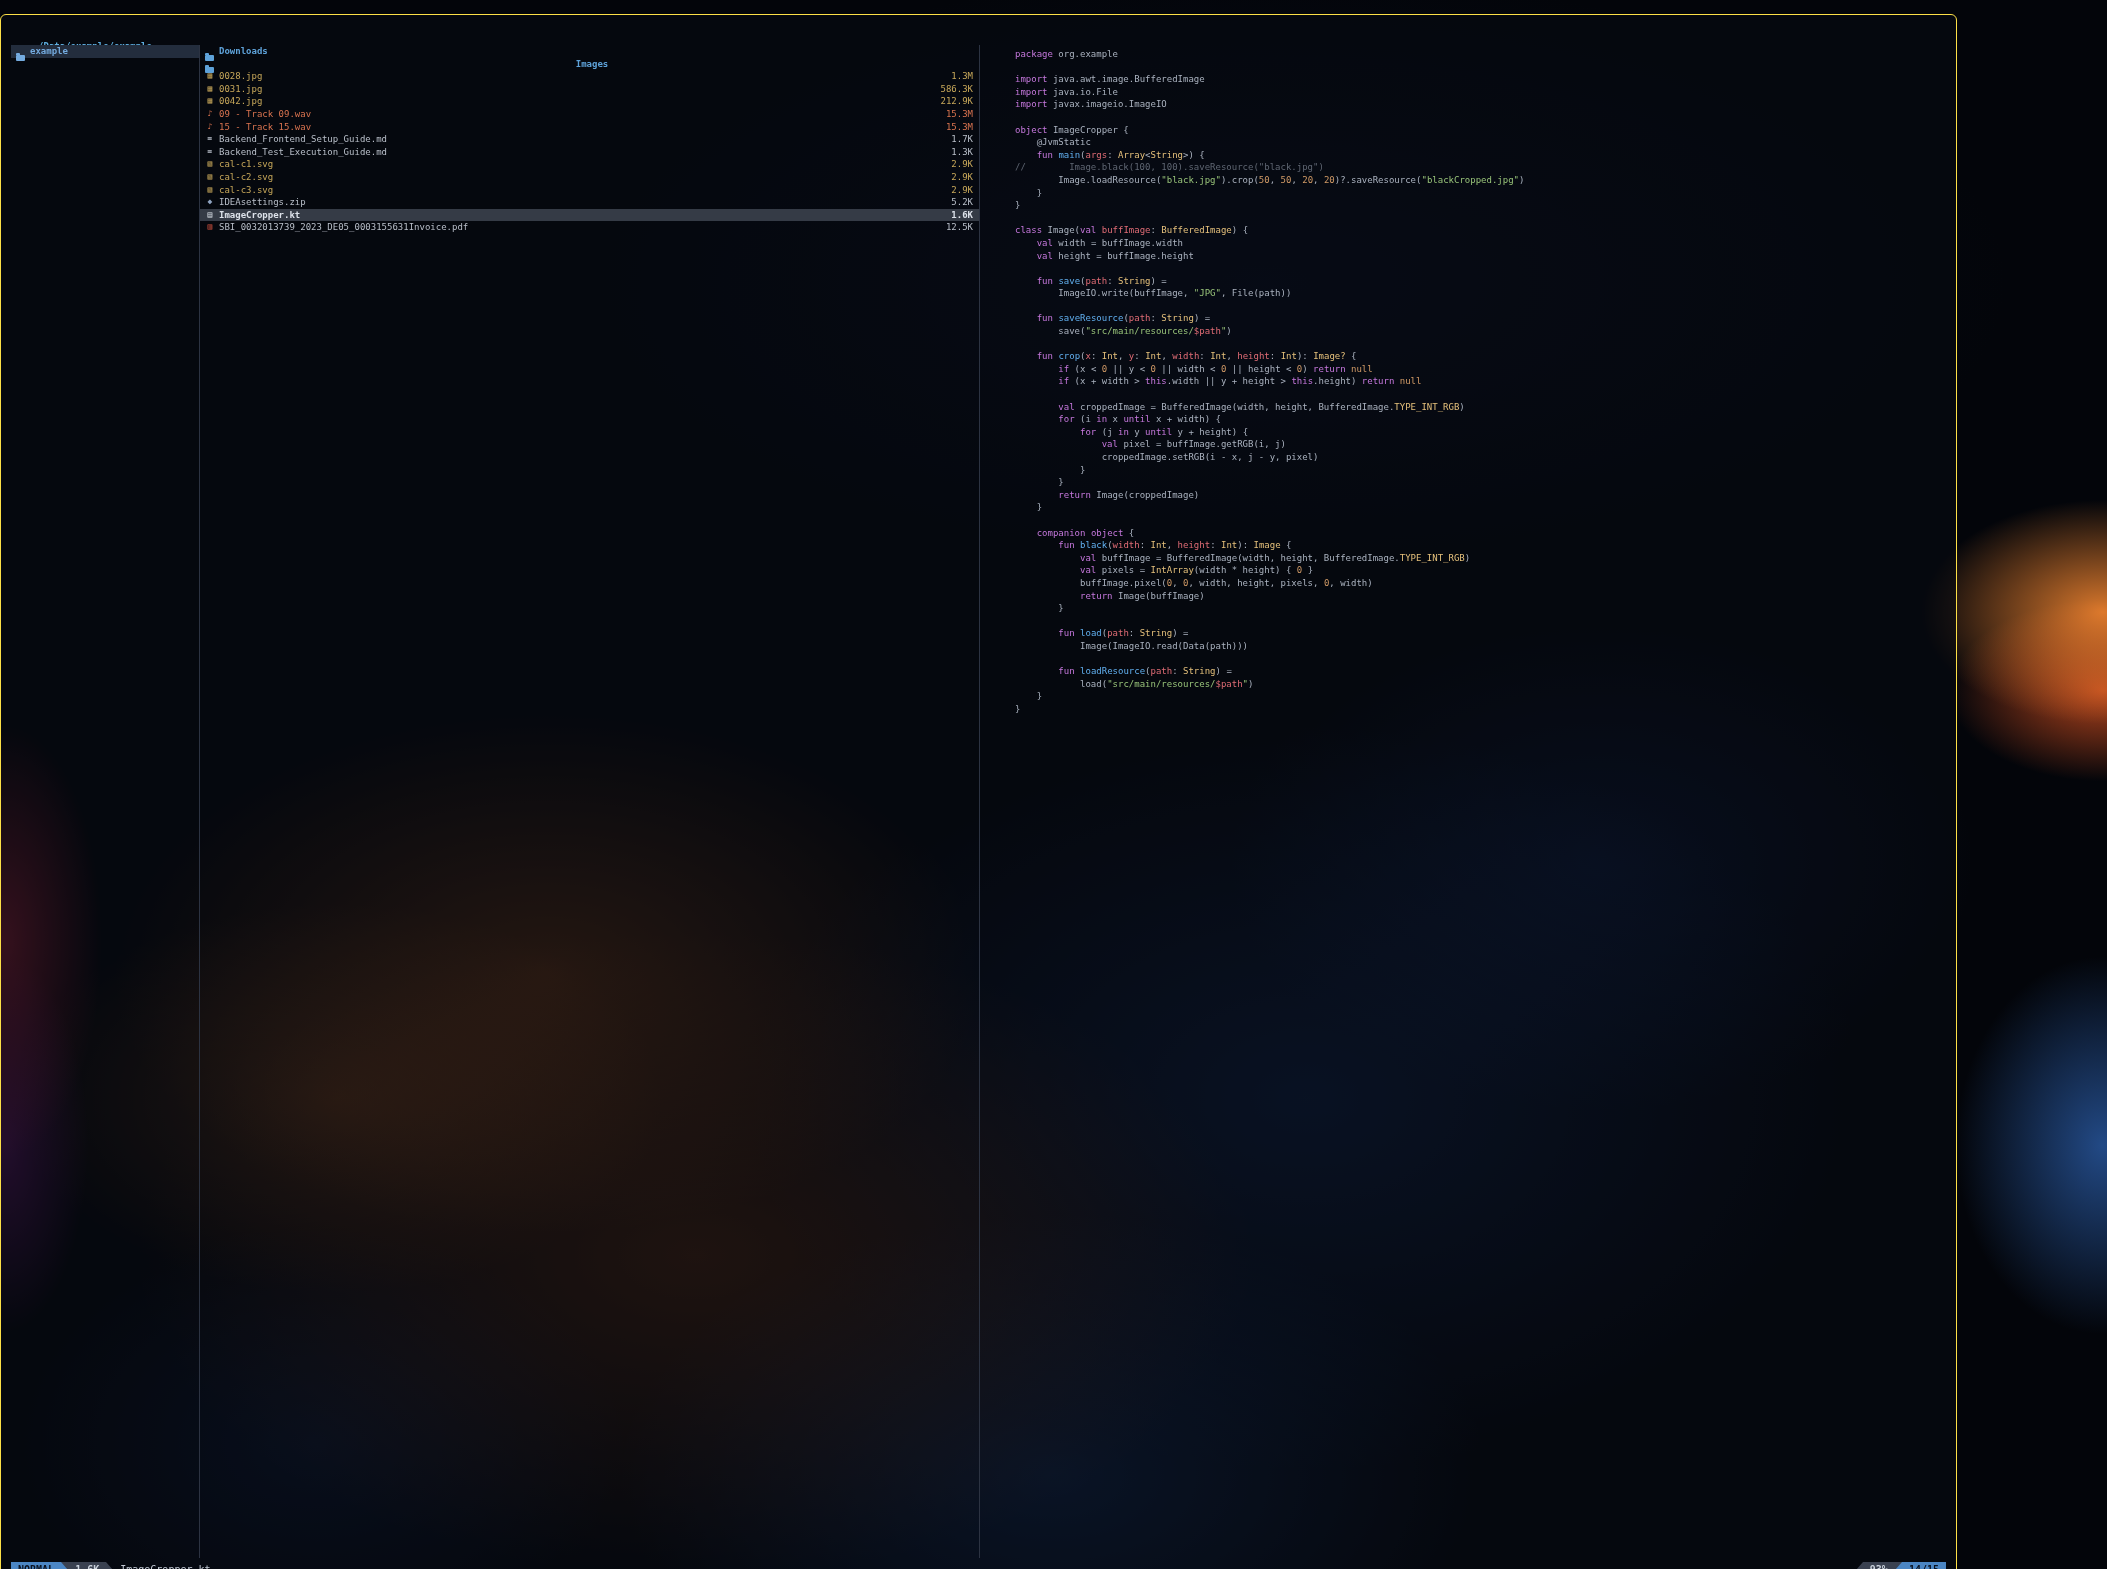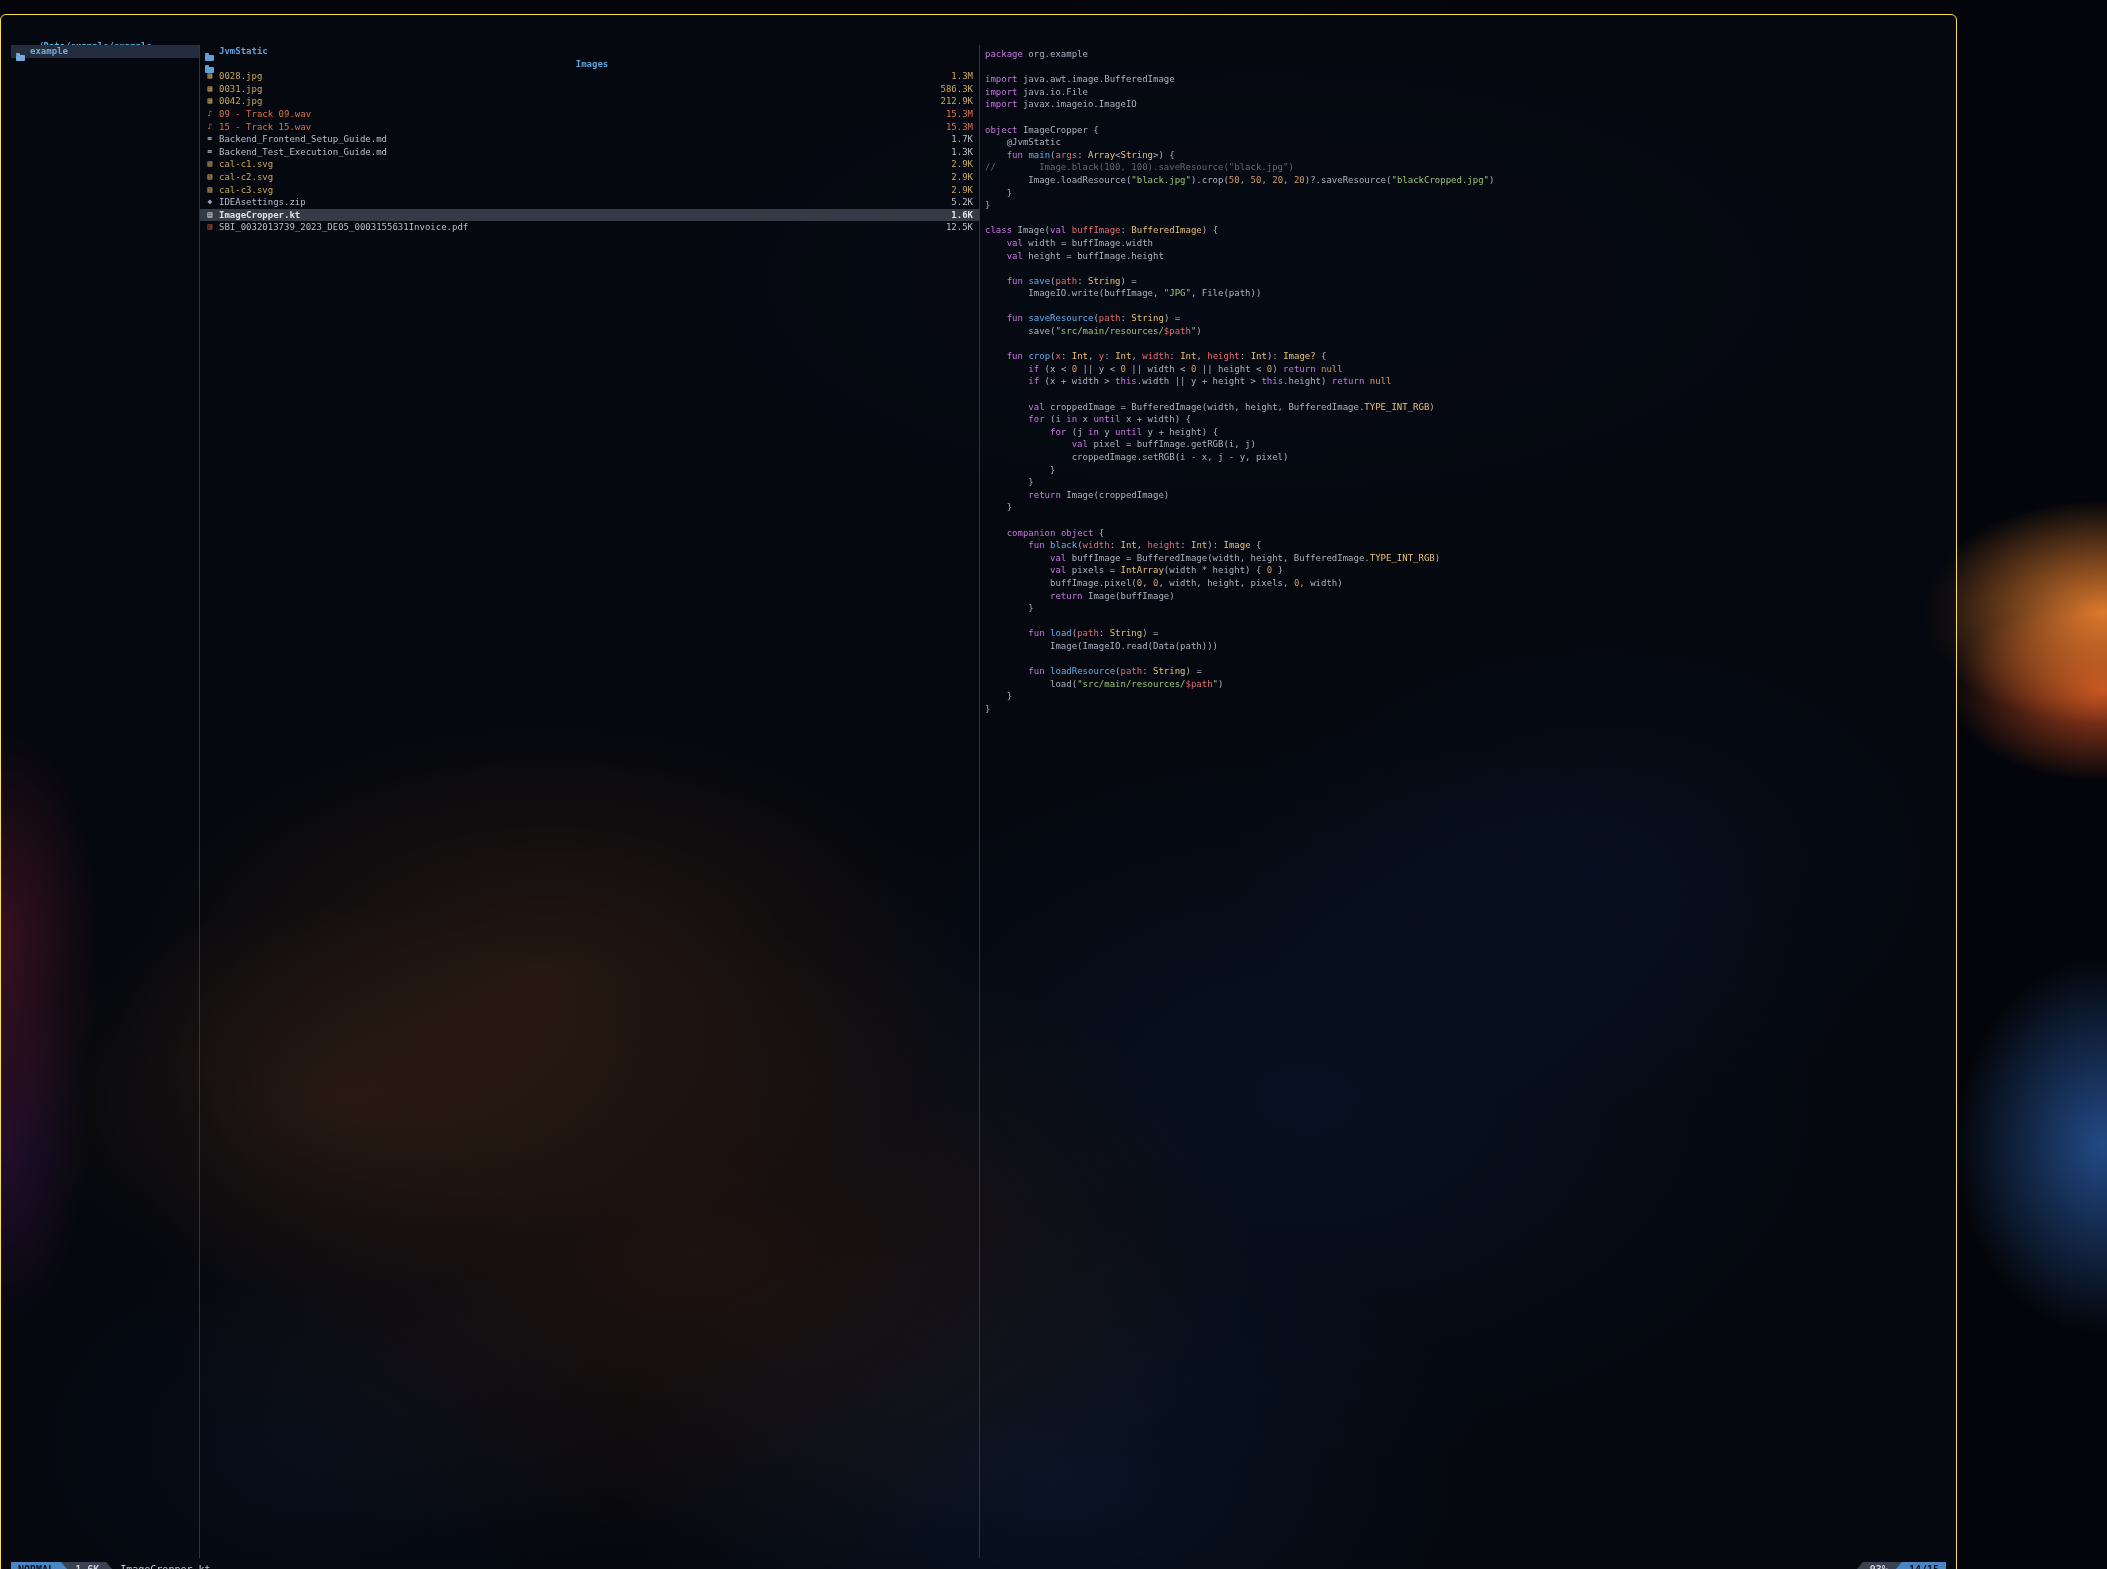--- a/index.html
+++ b/index.html
@@ -66,21 +66,21 @@
   .css-folder::after{
     content:""; position:absolute; left:0; top:1.5px; width:4px; height:2.5px;
     background:currentColor; border-radius:1px 1px 0 0;
   }
   .file-name{ flex:1 1 auto; overflow:hidden; white-space:pre; }
   .file-size{ flex:none; margin-left:8px; }
   .pane-current .file-row.selected{ background:#353b46; color:#dde2ea; font-weight:700; }
   .pane-parent  .file-row.selected{ background:#232d3d; color:#74abdf; font-weight:700; }
 
   
-  .code{ padding:3px 0 0 5px; }
+  .code{ padding:3px 0 0 5px;margin-left:30px; }
   .code-line{ height:12.6px; white-space:pre; color:var(--tk-p,#aab2bf); }
   .tk-k{ color:var(--tk-k); } .tk-f{ color:var(--tk-f); } .tk-t{ color:var(--tk-t); }
   .tk-s{ color:var(--tk-s); } .tk-n{ color:var(--tk-n); } .tk-c{ color:var(--tk-c); }
   .tk-v{ color:var(--tk-v); } .tk-p{ color:var(--tk-p); }
 
   
   .statusbar{
     position:absolute; left:10px; right:10px; bottom:4px; height:16px;
     display:flex; align-items:center; font-size:10px;
   }
@@ -109,21 +109,21 @@
   <div class="pathbar">
     <span>~/Data/example/example</span>
   </div>
 
   <div class="panes">
     <div class="pane pane-parent" id="parent-pane">
         <div class="file-row selected" style="font-weight: 700;"><span class="file-icon css-folder"></span><span class="file-name">example</span><span class="file-size"></span></div>
       </div>
     <div class="divider"></div>
     <div class="pane pane-current" id="current-pane">
-        <div class="file-row" style="color: rgb(94, 162, 217); font-weight: 700;"><span class="file-icon css-folder"></span><span class="file-name">JvmStatic</span><span class="file-size"></span></div>
+        <div class="file-row" style="color: rgb(94, 162, 217); font-weight: 700;"><span class="file-icon css-folder"></span><span class="file-name">Downloads</span><span class="file-size"></span></div>
         <div class="file-row" style="color: rgb(94, 162, 217); font-weight: 700; text-align: center;"><span class="file-icon css-folder"></span><span class="file-name">Images</span><span class="file-size"></span></div>
         <div class="file-row" style="color: rgb(200, 168, 90);"><span class="file-icon">▦</span><span class="file-name">0028.jpg</span><span class="file-size">1.3M</span></div>
         <div class="file-row" style="color: rgb(200, 168, 90);"><span class="file-icon">▦</span><span class="file-name">0031.jpg</span><span class="file-size">586.3K</span></div>
         <div class="file-row" style="color: rgb(200, 168, 90);"><span class="file-icon">▦</span><span class="file-name">0042.jpg</span><span class="file-size">212.9K</span></div>
         <div class="file-row" style="color: rgb(217, 115, 79);"><span class="file-icon">♪</span><span class="file-name">09 - Track 09.wav</span><span class="file-size">15.3M</span></div>
         <div class="file-row" style="color: rgb(217, 115, 79);"><span class="file-icon">♪</span><span class="file-name">15 - Track 15.wav</span><span class="file-size">15.3M</span></div>
         <div class="file-row" style="color: rgb(185, 191, 201);"><span class="file-icon">≡</span><span class="file-name">Backend_Frontend_Setup_Guide.md</span><span class="file-size">1.7K</span></div>
         <div class="file-row" style="color: rgb(185, 191, 201);"><span class="file-icon">≡</span><span class="file-name">Backend_Test_Execution_Guide.md</span><span class="file-size">1.3K</span></div>
         <div class="file-row" style="color: rgb(200, 168, 90);"><span class="file-icon">▧</span><span class="file-name">cal-c1.svg</span><span class="file-size">2.9K</span></div>
         <div class="file-row" style="color: rgb(200, 168, 90);"><span class="file-icon">▧</span><span class="file-name">cal-c2.svg</span><span class="file-size">2.9K</span></div>

